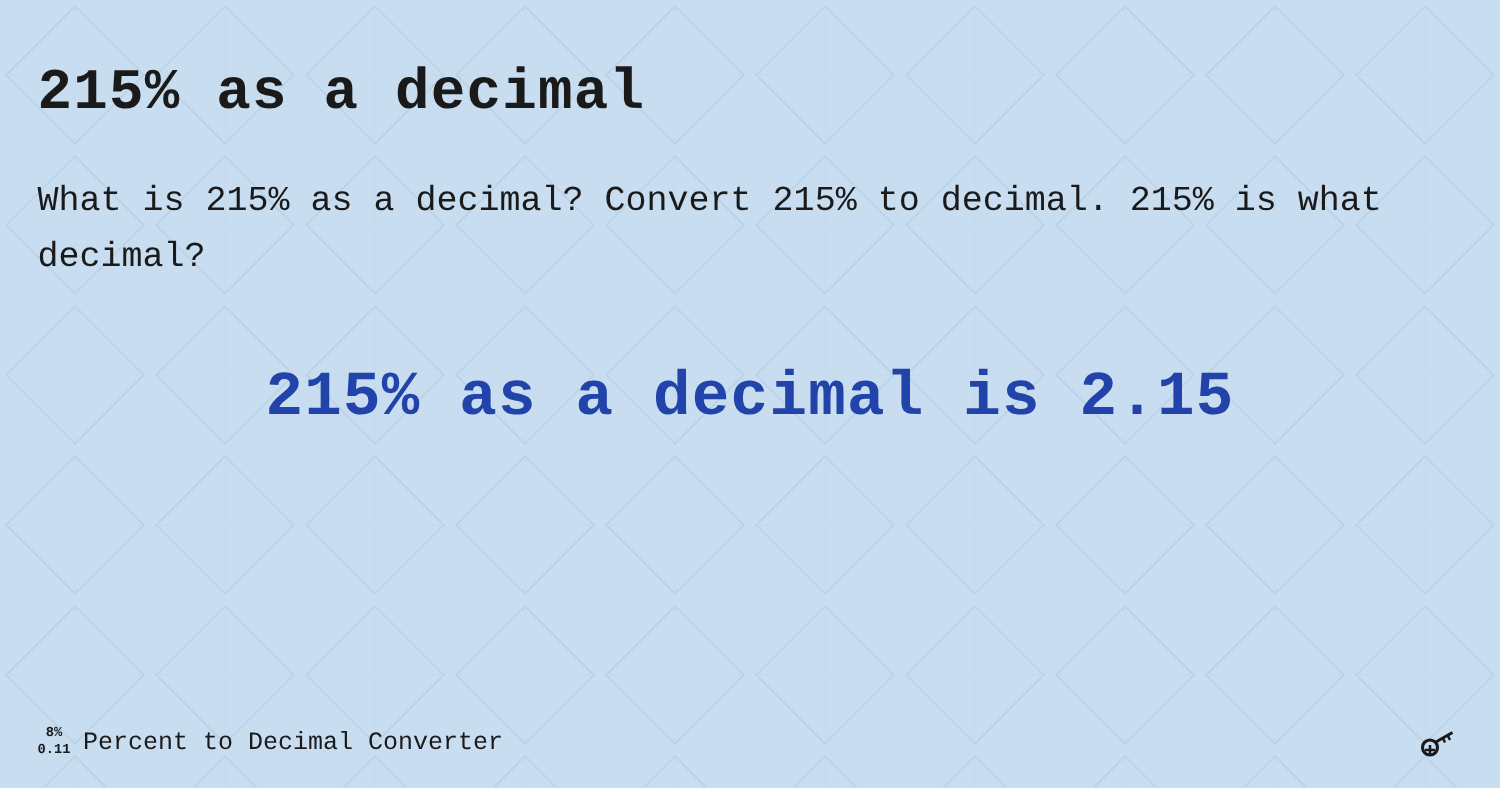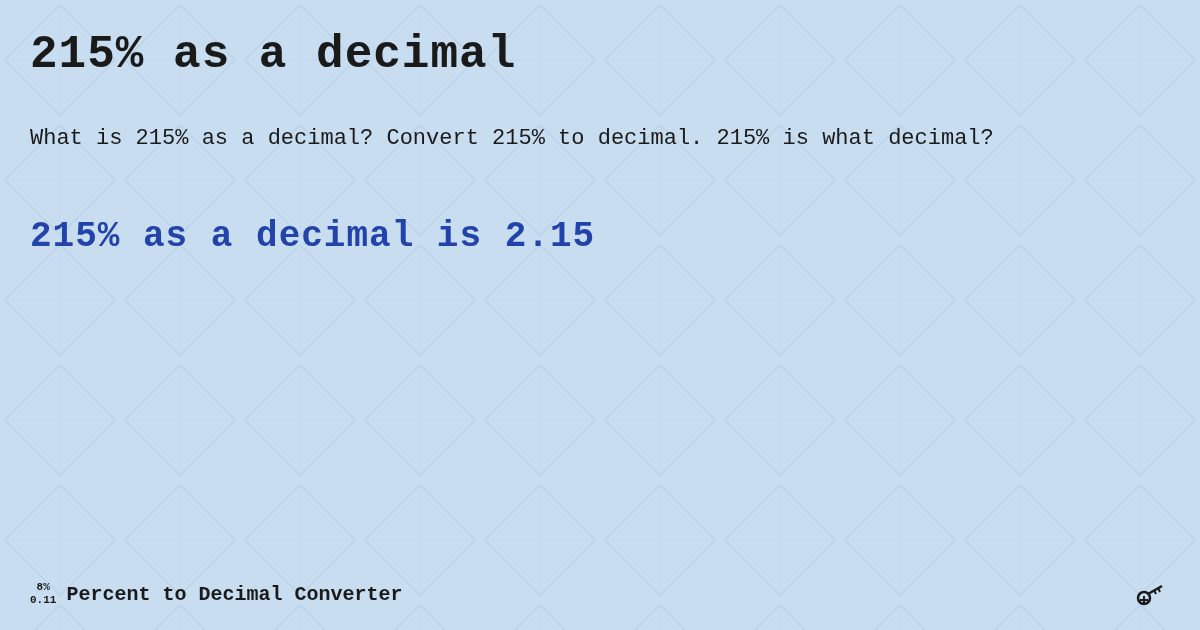--- a/index.html
+++ b/index.html
@@ -22,48 +22,49 @@
       top: 0;
       left: 0;
       width: 100%;
       height: 100%;
       z-index: 0;
     }
 
     .content {
       position: relative;
       z-index: 1;
-      padding: 29px 30px 20px 30px;
+      padding: 48px 30px 20px 30px;
     }
 
     .main-title {
       font-size: 46px;
       font-weight: 900;
       color: #1a1a1a;
       margin-bottom: 40px;
       font-family: 'Courier New', Courier, monospace;
       letter-spacing: 1px;
     }
 
     .description {
-      font-size: 22px;
+      font-size: 28px;
       color: #1a1a1a;
       line-height: 1.6;
       margin-bottom: 60px;
       font-family: 'Courier New', Courier, monospace;
       max-width: 1140px;
     }
 
     .result {
-      font-size: 36px;
+      font-size: 50px;
       font-weight: 900;
       color: #2244aa;
       margin-bottom: 40px;
       font-family: 'Courier New', Courier, monospace;
       letter-spacing: 1px;
+      text-align: center;
     }
 
     .footer {
       position: absolute;
       bottom: 18px;
       left: 30px;
       right: 30px;
       display: flex;
       align-items: center;
       justify-content: space-between;
@@ -81,21 +82,21 @@
       align-items: center;
       font-size: 11px;
       font-weight: bold;
       color: #1a1a1a;
       font-family: 'Courier New', Courier, monospace;
       line-height: 1.2;
     }
 
     .footer-label {
       font-size: 20px;
-      font-weight: 700;
+      font-weight: 400;
       color: #1a1a1a;
       font-family: 'Courier New', Courier, monospace;
     }
 
     .footer-logo {
       display: flex;
       align-items: center;
       gap: 6px;
     }
 

